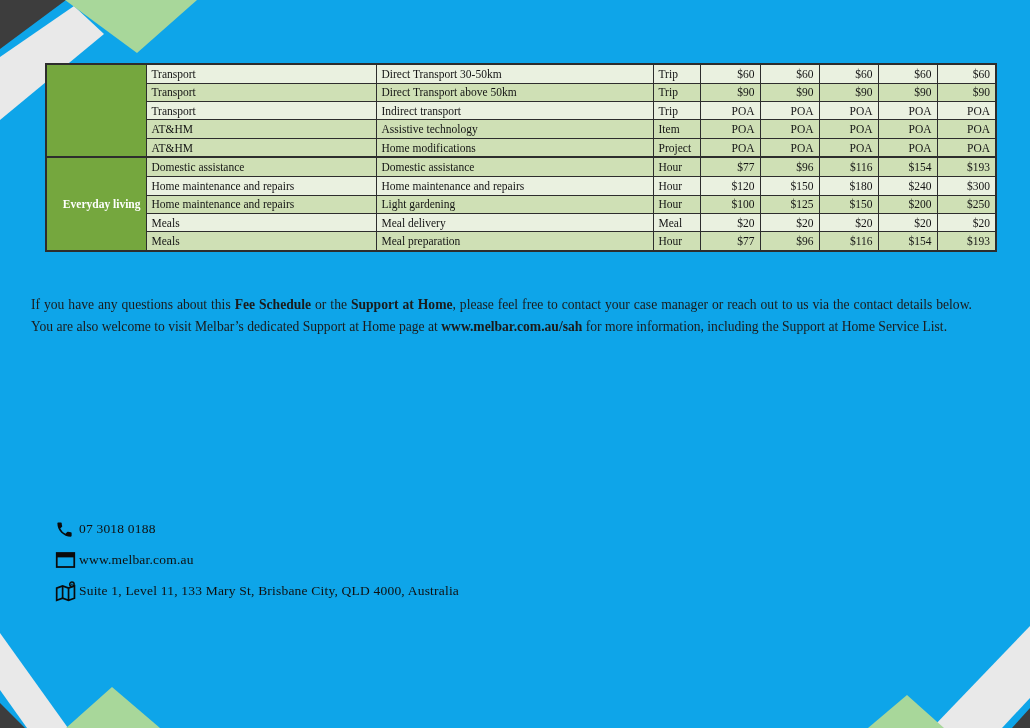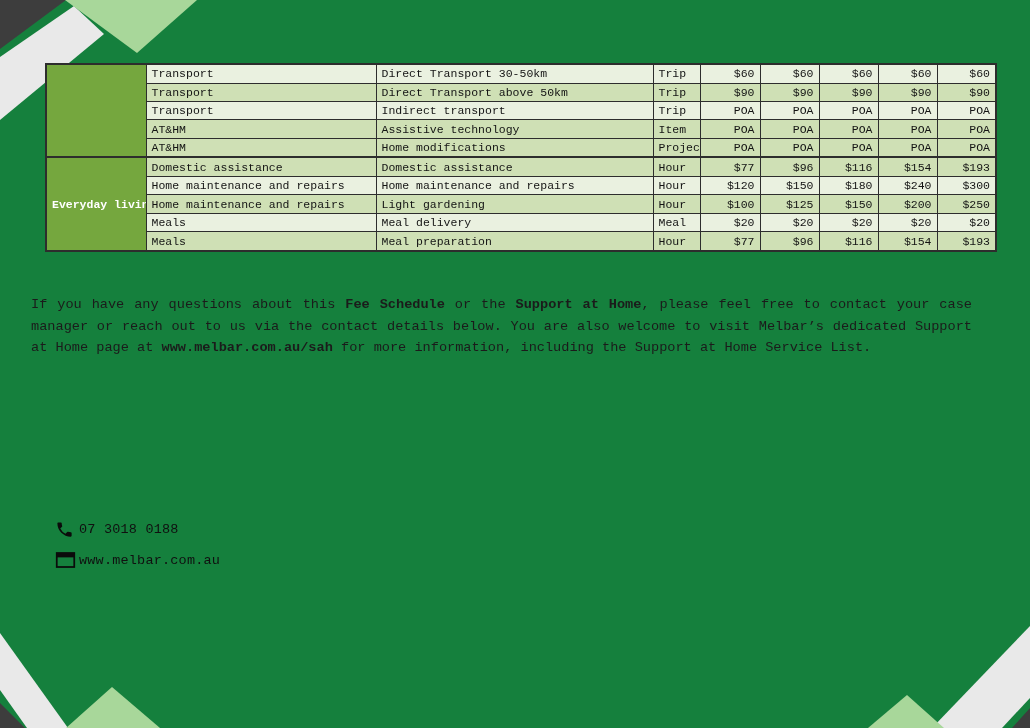--- a/index.html
+++ b/index.html
@@ -1,18 +1,18 @@
 <!DOCTYPE html>
 <html><head>
 <meta charset="utf-8">
 <style>
   html,body { margin:0; padding:0; background:#ffffff; }
   .page {
-    position:relative; width:1030px; height:728px; background:#15803d;
-    font-family:Liberation Mono, monospace; overflow:hidden; color:#1b1b1b;
+    position:relative; width:1030px; height:728px; background:#0ea5e9;
+    font-family:Liberation Serif, serif; overflow:hidden; color:#1b1b1b;
   }
   .deco { position:absolute; inset:0; width:1030px; height:728px; z-index:0; }
 
   
   table.fee {
     position:absolute; left:45px; top:63px; width:952px; height:189px; z-index:2;
     border-collapse:collapse; table-layout:fixed;
     font-size:11.5px; color:#141414;
     border:2px solid #2d2d2d;
   }
@@ -194,15 +194,29 @@
     </div>
     <div class="c-row">
       <span class="c-icon">
         <svg width="21" height="18" viewBox="0 0 24 20">
             <rect x="2" y="2" width="20" height="16" fill="none" stroke="#0b0b0b" stroke-width="2"></rect>
             <rect x="2" y="2" width="20" height="5" fill="#0b0b0b"></rect>
           </svg>
       </span>
       <span class="c-text">www.melbar.com.au</span>
     </div>
+    <div class="c-row">
+      <span class="c-icon">
+        <svg width="22" height="21" viewBox="0 0 26 24">
+            <g fill="none" stroke="#0b0b0b" stroke-width="2">
+              <path d="M2 8 L9 5.5 L16 8 L23 5.5 L23 20 L16 22.5 L9 20 L2 22.5 Z"></path>
+              <path d="M9 5.5 V20"></path>
+              <path d="M16 8 V22.5"></path>
+            </g>
+            <circle cx="20" cy="3.5" r="2.6" fill="none" stroke="#0b0b0b" stroke-width="1.8"></circle>
+            <circle cx="20" cy="3.5" r="0.9" fill="#0b0b0b"></circle>
+          </svg>
+      </span>
+      <span class="c-text">Suite 1, Level 11, 133 Mary St, Brisbane City, QLD 4000, Australia</span>
+    </div>
   </div>
 
 </div>
 
 </body></html>

